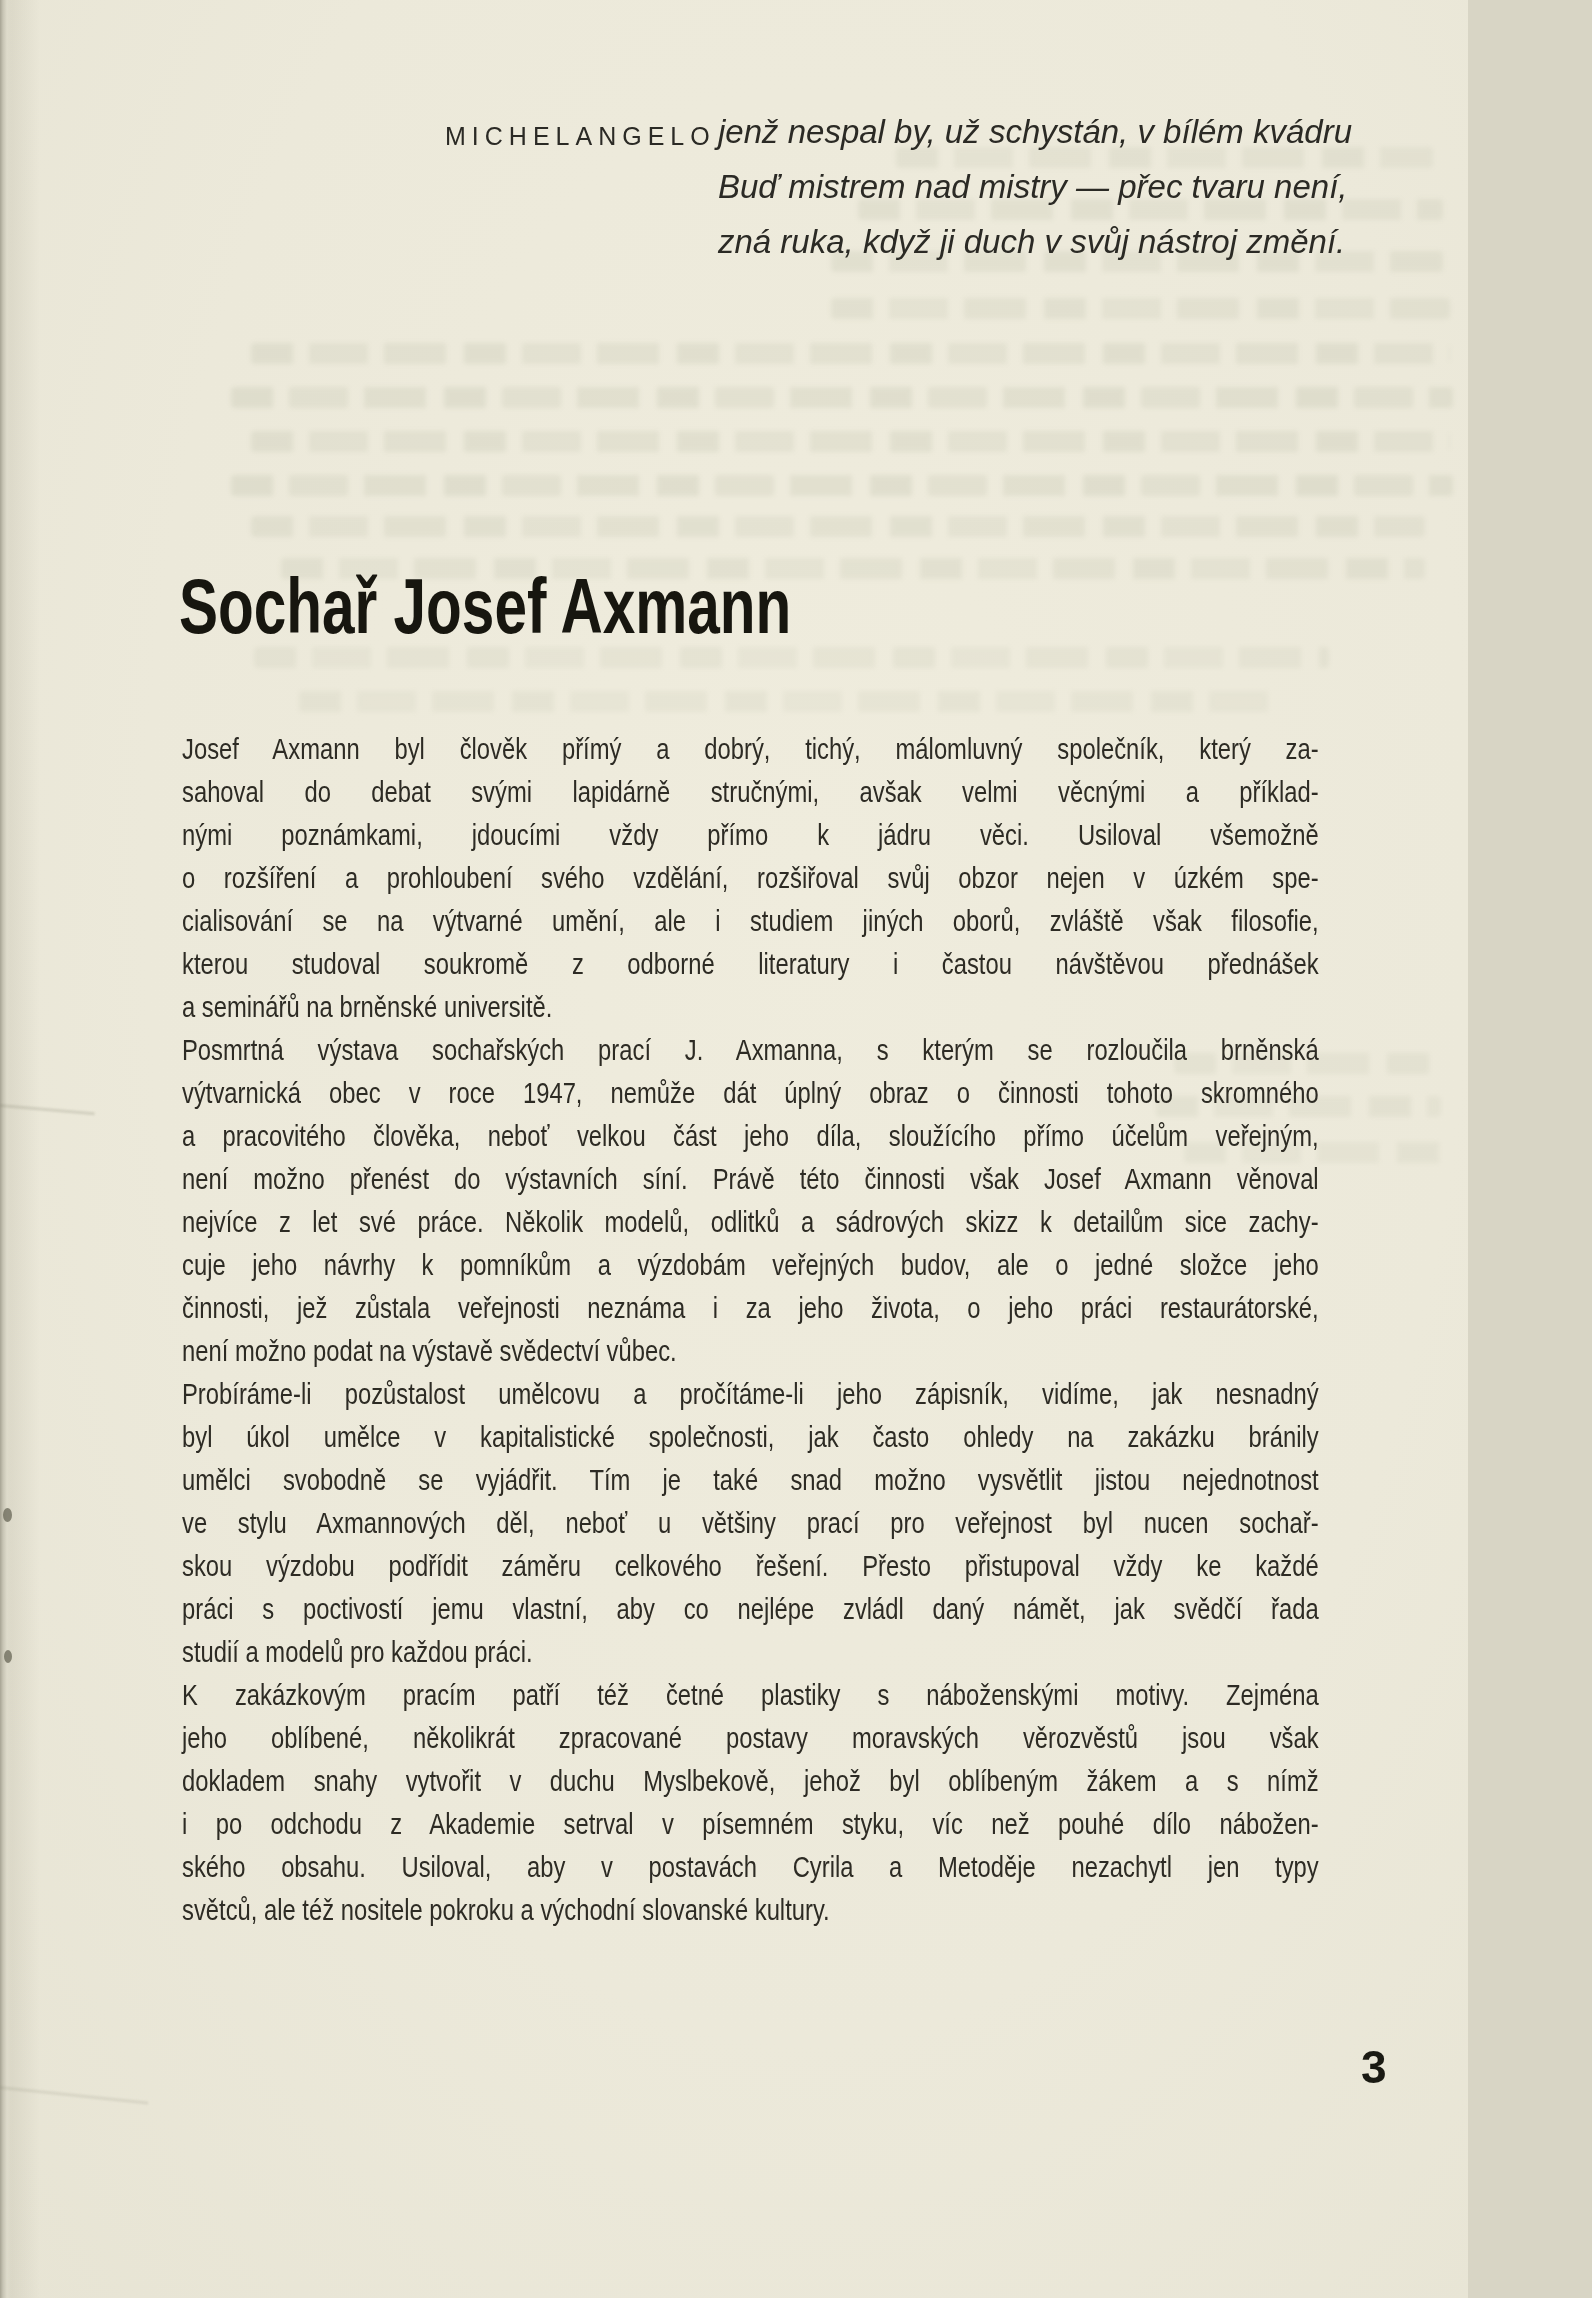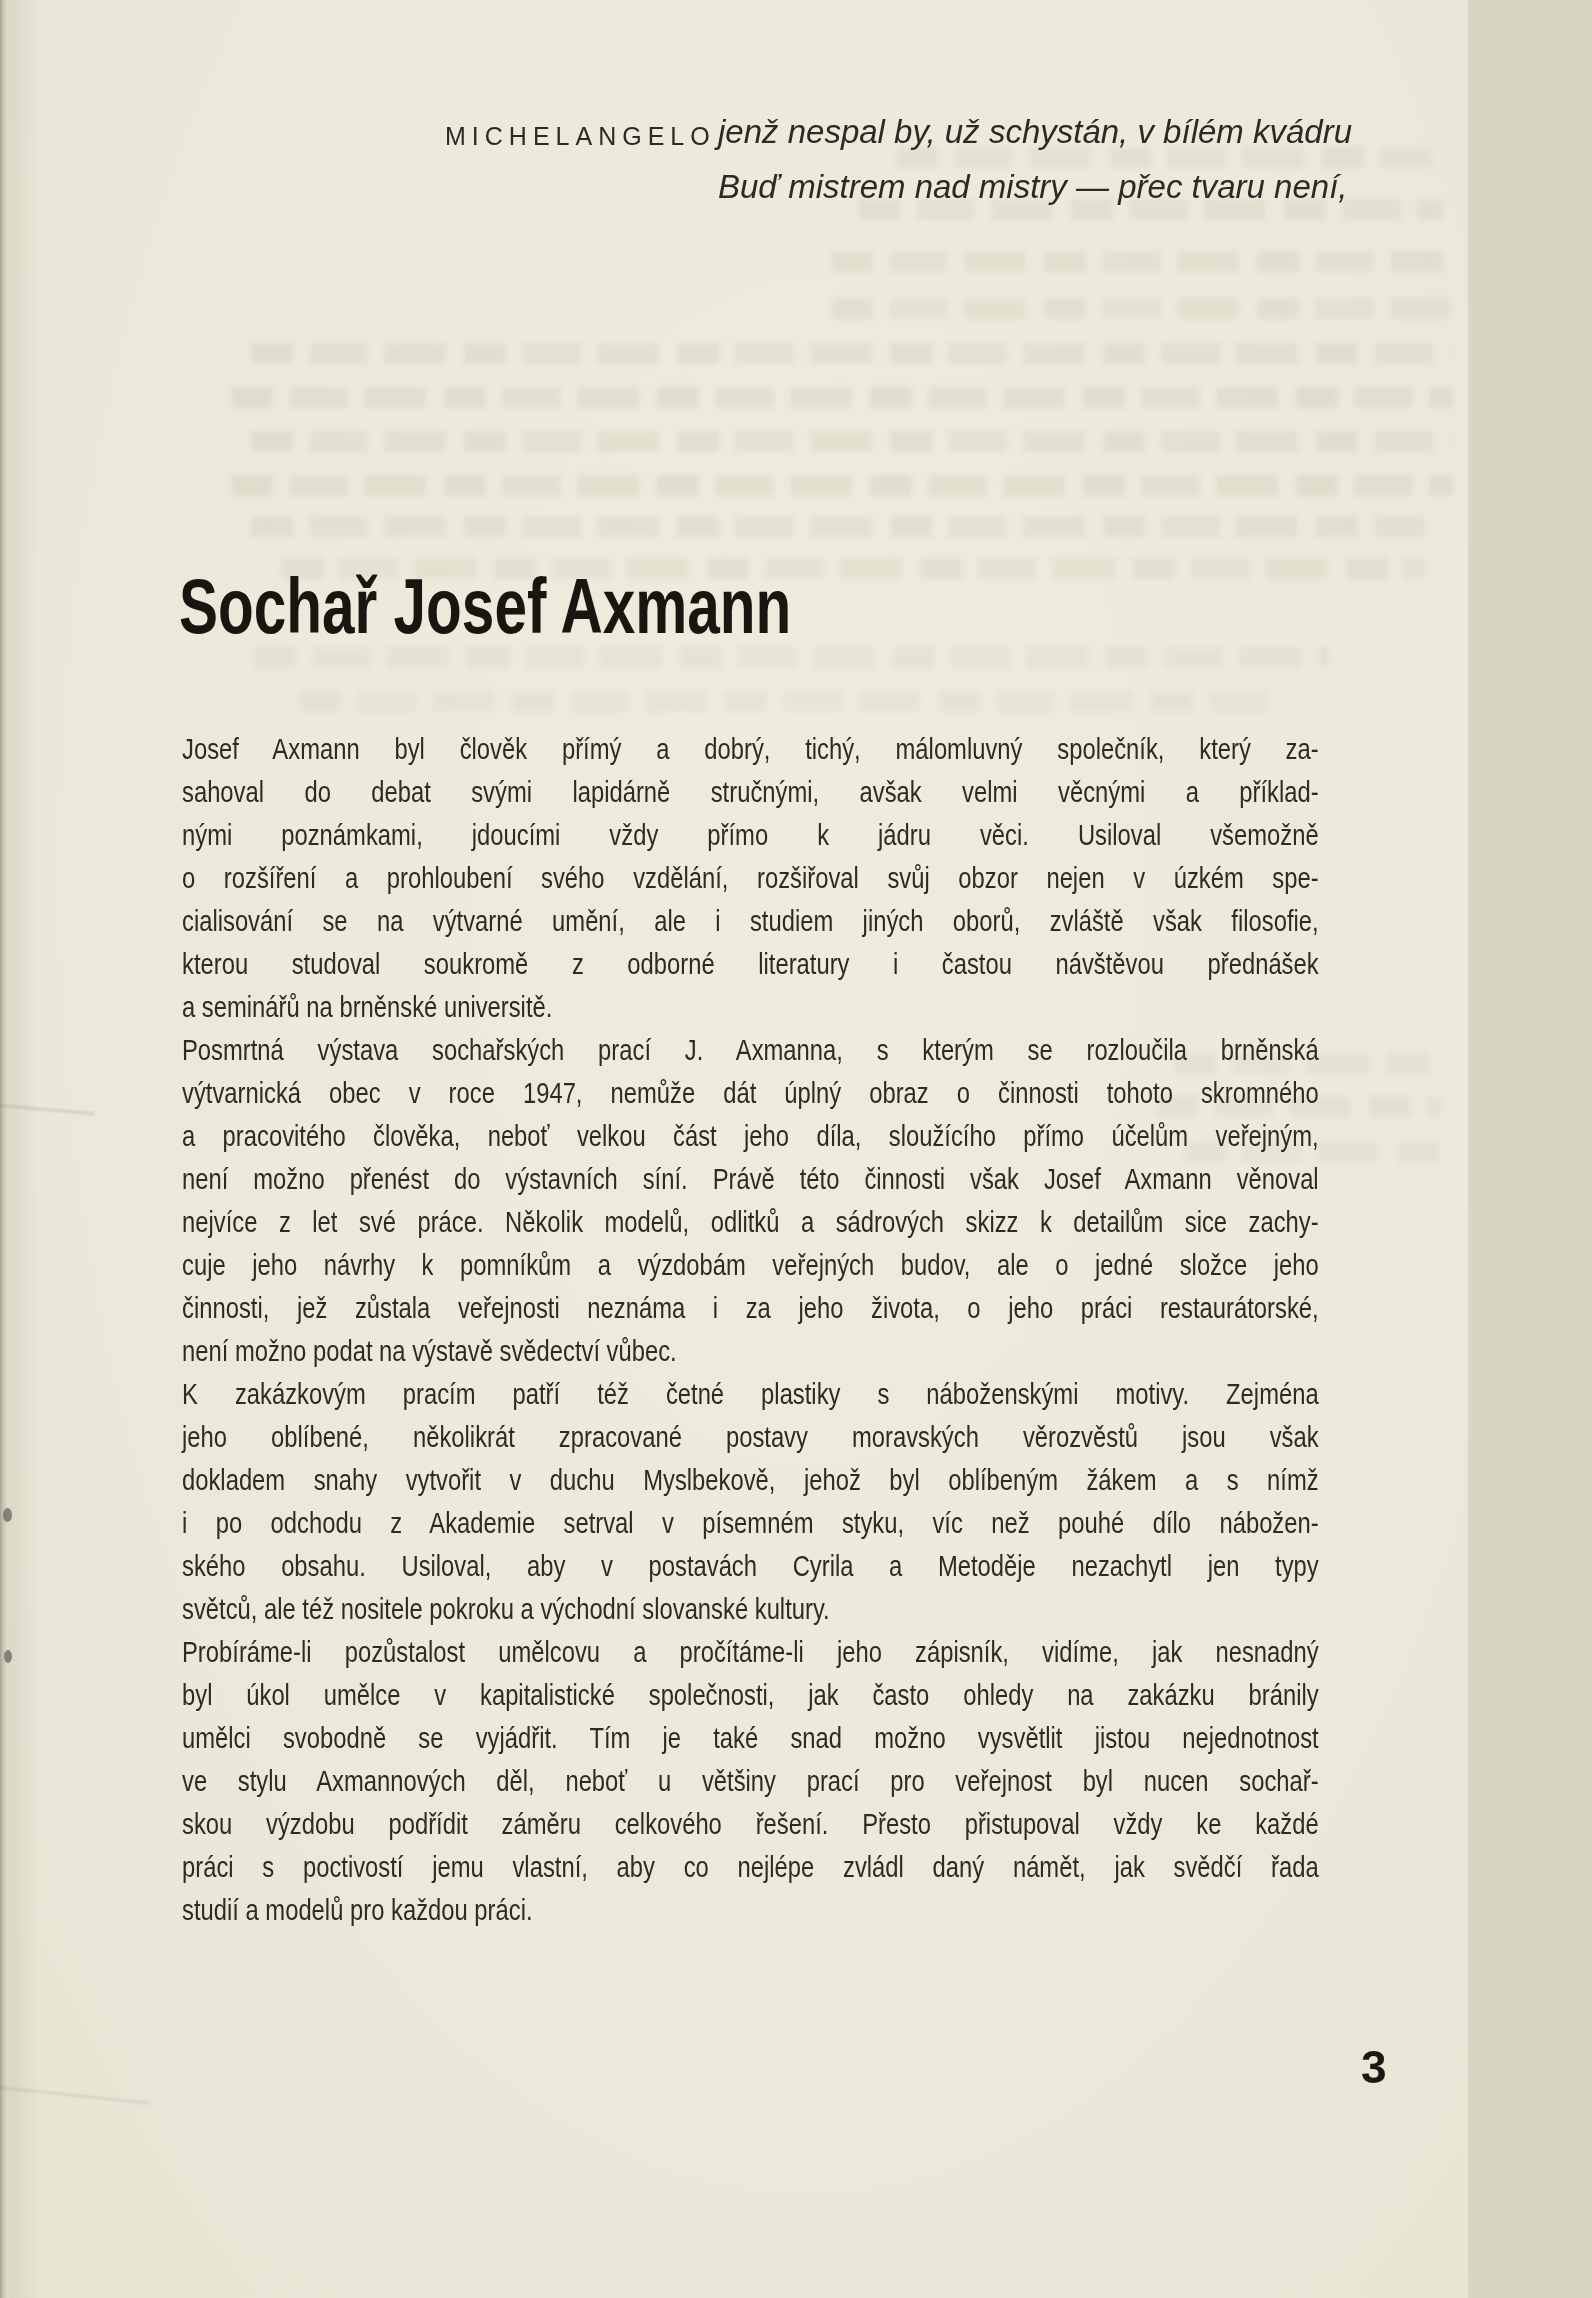--- a/index.html
+++ b/index.html
@@ -100,20 +100,21 @@
 
   <div class="speck s1"></div>
   <div class="speck s2"></div>
   <div class="crease c1"></div>
   <div class="crease c2"></div>
 
   <div class="attribution">MICHELANGELO</div>
   <div class="poem" id="poem">
       <div class="poem-line">jenž nespal by, už schystán, v bílém kvádru</div>
       <div class="poem-line">Buď mistrem nad mistry — přec tvaru není,</div>
+      <div class="poem-line">zná ruka, když ji duch v svůj nástroj změní.</div>
     </div>
 
   <h1 class="title">Sochař Josef Axmann</h1>
 
   <div class="body" id="body-text">
       <div class="para">
         <div class="line">Josef Axmann byl člověk přímý a dobrý, tichý, málomluvný společník, který za-</div>
         <div class="line">sahoval do debat svými lapidárně stručnými, avšak velmi věcnými a příklad-</div>
         <div class="line">nými poznámkami, jdoucími vždy přímo k jádru věci. Usiloval všemožně</div>
         <div class="line">o rozšíření a prohloubení svého vzdělání, rozšiřoval svůj obzor nejen v úzkém spe-</div>
@@ -125,33 +126,33 @@
         <div class="line">Posmrtná výstava sochařských prací J. Axmanna, s kterým se rozloučila brněnská</div>
         <div class="line">výtvarnická obec v roce 1947, nemůže dát úplný obraz o činnosti tohoto skromného</div>
         <div class="line">a pracovitého člověka, neboť velkou část jeho díla, sloužícího přímo účelům veřejným,</div>
         <div class="line">není možno přenést do výstavních síní. Právě této činnosti však Josef Axmann věnoval</div>
         <div class="line">nejvíce z let své práce. Několik modelů, odlitků a sádrových skizz k detailům sice zachy-</div>
         <div class="line">cuje jeho návrhy k pomníkům a výzdobám veřejných budov, ale o jedné složce jeho</div>
         <div class="line">činnosti, jež zůstala veřejnosti neznáma i za jeho života, o jeho práci restaurátorské,</div>
         <div class="line last">není možno podat na výstavě svědectví vůbec.</div>
       </div>
       <div class="para">
-        <div class="line">K zakázkovým pracím patří též četné plastiky s náboženskými motivy. Zejména</div>
-        <div class="line">jeho oblíbené, několikrát zpracované postavy moravských věrozvěstů jsou však</div>
-        <div class="line">dokladem snahy vytvořit v duchu Myslbekově, jehož byl oblíbeným žákem a s nímž</div>
-        <div class="line">i po odchodu z Akademie setrval v písemném styku, víc než pouhé dílo nábožen-</div>
-        <div class="line">ského obsahu. Usiloval, aby v postavách Cyrila a Metoděje nezachytl jen typy</div>
-        <div class="line last">světců, ale též nositele pokroku a východní slovanské kultury.</div>
-      </div>
-      <div class="para">
         <div class="line">Probíráme-li pozůstalost umělcovu a pročítáme-li jeho zápisník, vidíme, jak nesnadný</div>
         <div class="line">byl úkol umělce v kapitalistické společnosti, jak často ohledy na zakázku bránily</div>
         <div class="line">umělci svobodně se vyjádřit. Tím je také snad možno vysvětlit jistou nejednotnost</div>
         <div class="line">ve stylu Axmannových děl, neboť u většiny prací pro veřejnost byl nucen sochař-</div>
         <div class="line">skou výzdobu podřídit záměru celkového řešení. Přesto přistupoval vždy ke každé</div>
         <div class="line">práci s poctivostí jemu vlastní, aby co nejlépe zvládl daný námět, jak svědčí řada</div>
         <div class="line last">studií a modelů pro každou práci.</div>
       </div>
+      <div class="para">
+        <div class="line">K zakázkovým pracím patří též četné plastiky s náboženskými motivy. Zejména</div>
+        <div class="line">jeho oblíbené, několikrát zpracované postavy moravských věrozvěstů jsou však</div>
+        <div class="line">dokladem snahy vytvořit v duchu Myslbekově, jehož byl oblíbeným žákem a s nímž</div>
+        <div class="line">i po odchodu z Akademie setrval v písemném styku, víc než pouhé dílo nábožen-</div>
+        <div class="line">ského obsahu. Usiloval, aby v postavách Cyrila a Metoděje nezachytl jen typy</div>
+        <div class="line last">světců, ale též nositele pokroku a východní slovanské kultury.</div>
+      </div>
     </div>
 
   <div class="page-number">3</div>
 </div>
 
 
 </body></html>

